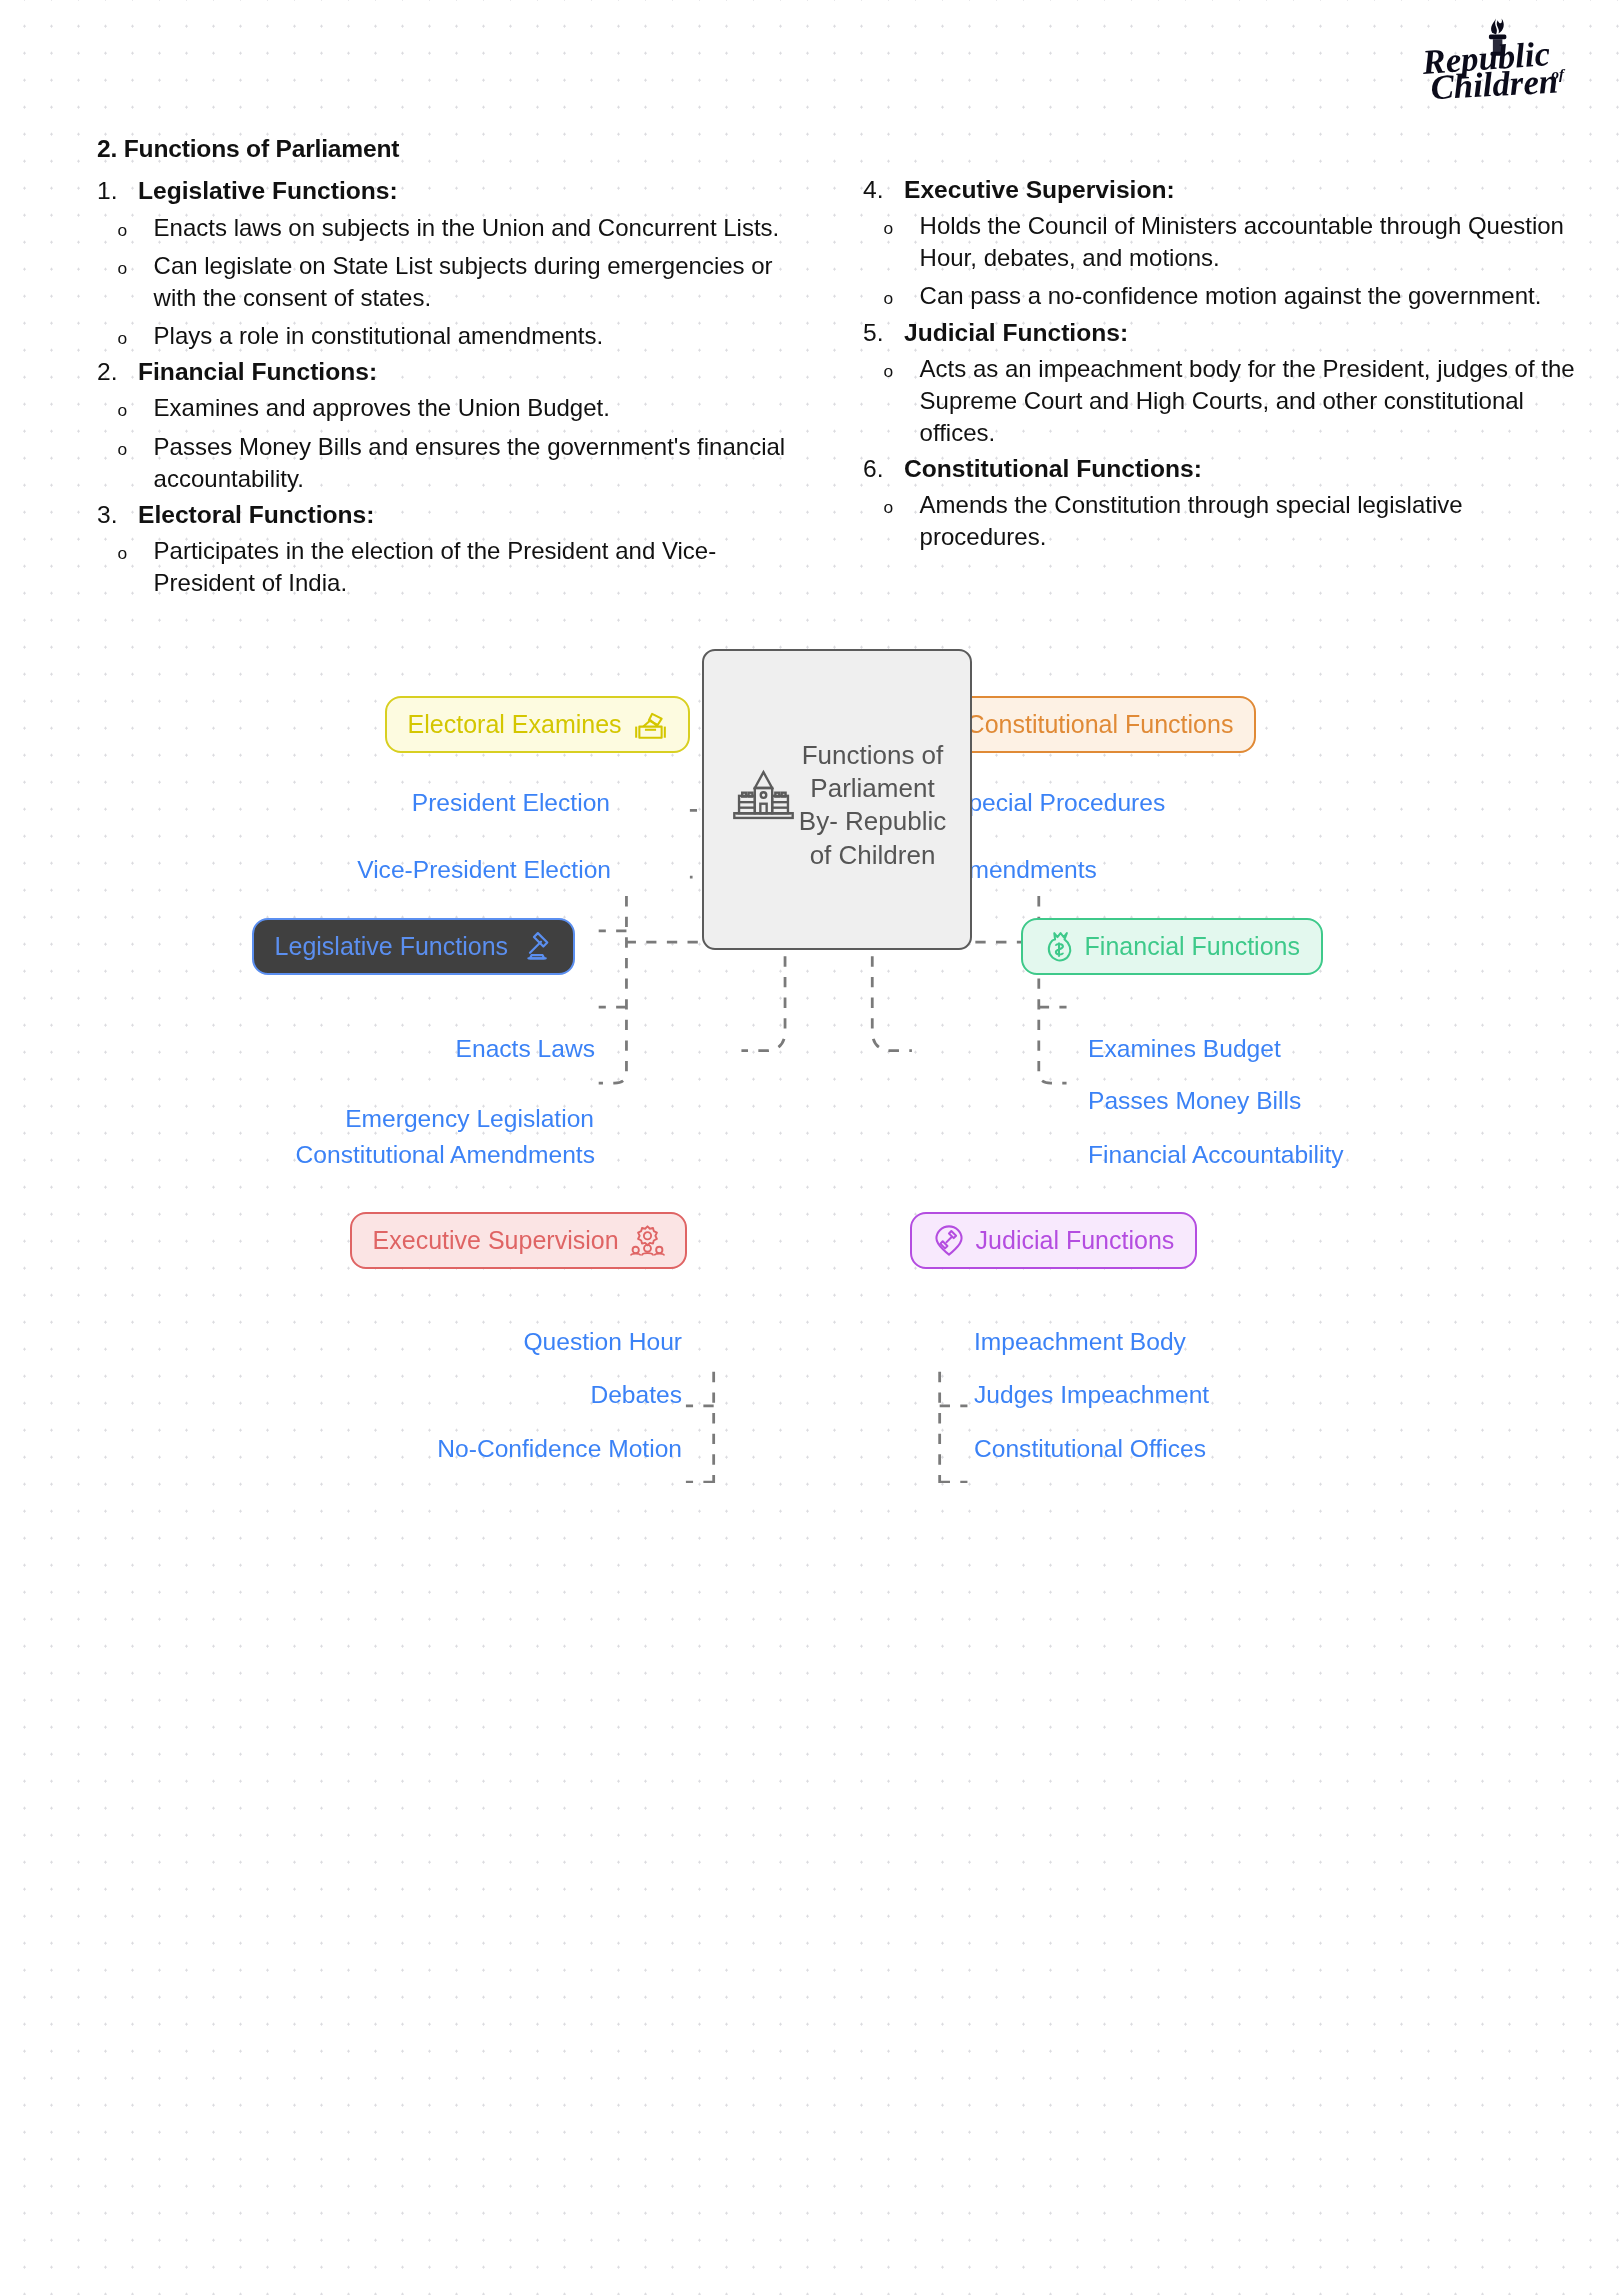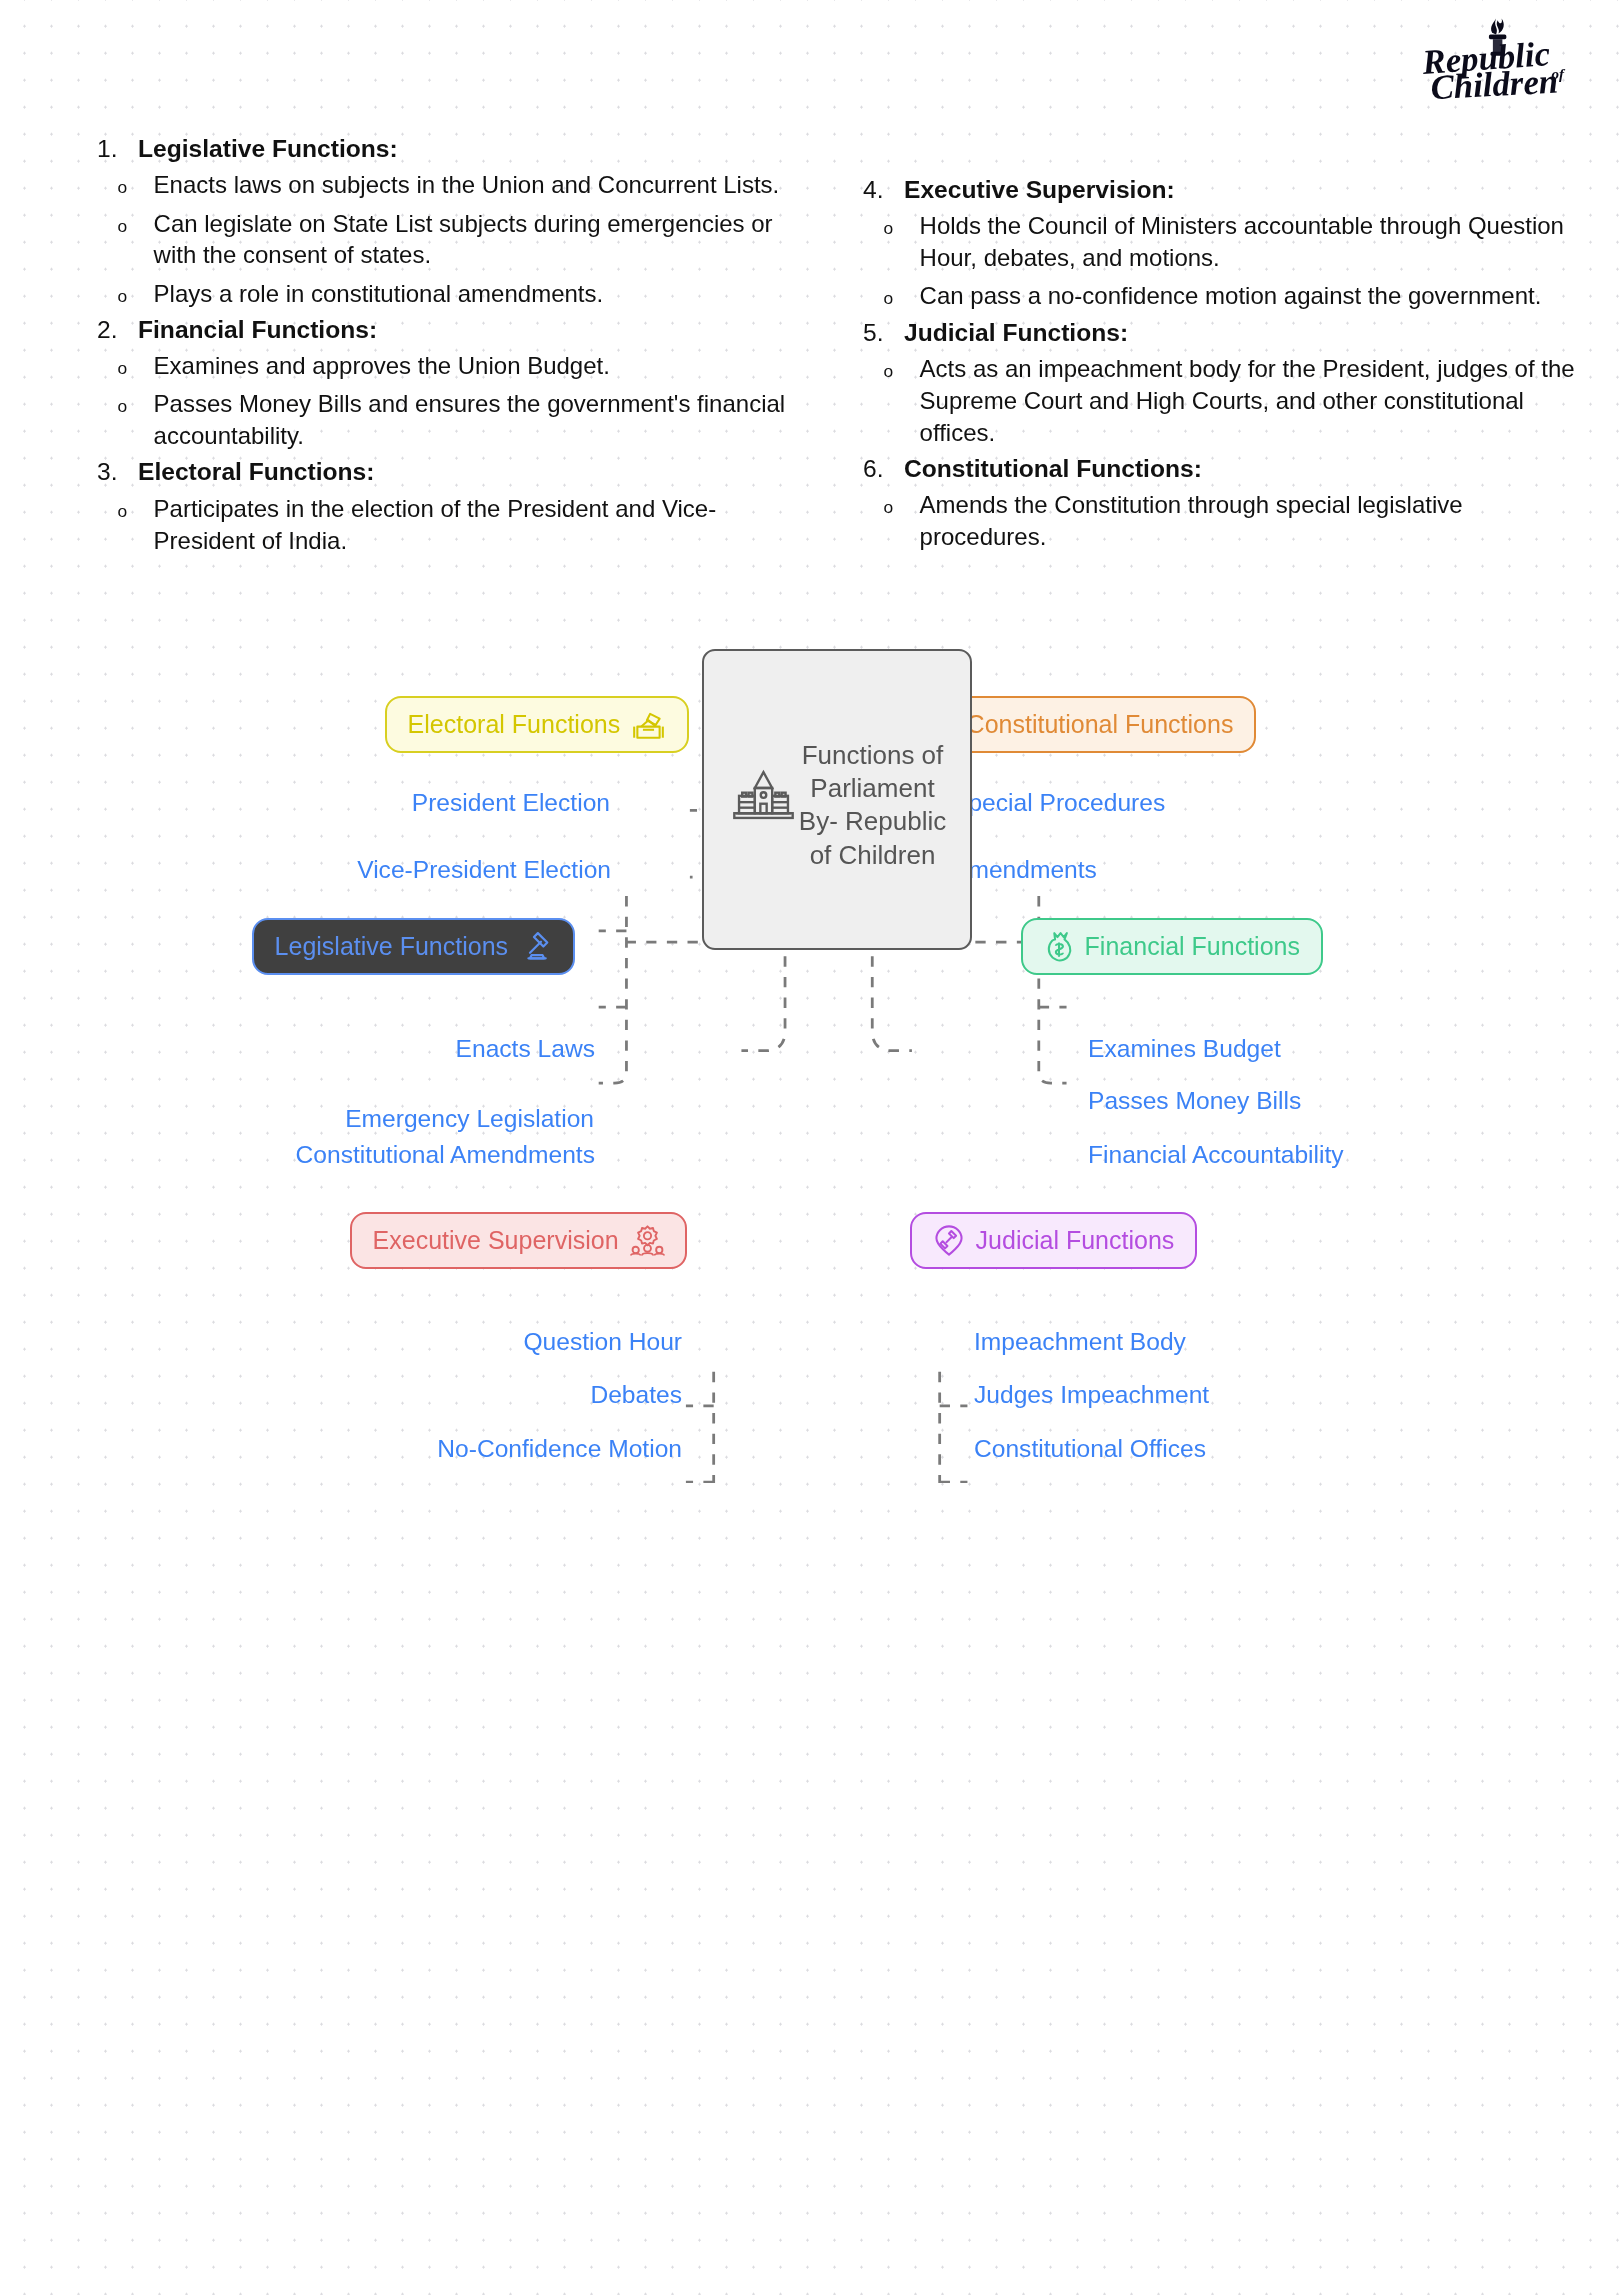--- a/index.html
+++ b/index.html
@@ -114,20 +114,21 @@
     <text x="18" y="72" font-family="'Liberation Serif',serif" font-size="44" font-style="italic" font-weight="bold" fill="#0b0b1a" transform="rotate(-4 18 72)">Republic</text>
 
     <text x="180" y="78" font-family="'Liberation Serif',serif" font-size="19" font-style="italic" font-weight="bold" fill="#0b0b1a">of</text>
 
     <text x="28" y="104" font-family="'Liberation Serif',serif" font-size="44" font-style="italic" font-weight="bold" fill="#0b0b1a" transform="rotate(-3 28 104)">Children</text>
   </svg>
 </div>
 
 <div id="notes">
   <div class="col col-left">
+    <h1 class="section-title">2. Functions of Parliament</h1>
     <div id="left-items">
         <div class="num-item">
           <div class="num-line">
             <span class="n">1.</span>
             <span class="t">Legislative Functions:</span>
           </div>
           <div class="sub">
             <span class="o">o</span>
             <span class="stxt">Enacts laws on subjects in the Union and Concurrent Lists.</span>
           </div>
@@ -281,21 +282,21 @@
     </svg>
     <div class="ctext">
       <div>Functions of</div>
       <div>Parliament</div>
       <div>By- Republic</div>
       <div>of Children</div>
     </div>
   </div>
 
   <div class="node n-electoral" style="left:385px;top:30px;">
-    <span class="label">Electoral Functions</span>
+    <span class="label">Electoral Examines</span>
     <svg width="35" height="32" viewBox="0 0 44 40" fill="none" stroke="#d4c600" stroke-width="2.6" stroke-linejoin="round">
       <path d="M8 22 L36 22 L36 36 L8 36 Z"></path>
       <path d="M4 22 L4 36"></path>
         <path d="M40 22 L40 36"></path>
       <path d="M13 22 L22 14 L31 22"></path>
       <path d="M24 6 L36 12 L31 20 L20 14 Z"></path>
       <path d="M15 26 L29 26"></path>
     </svg>
   </div>
   <div class="leaf r" style="left:317px;top:125px;width:293px;">President Election</div>

